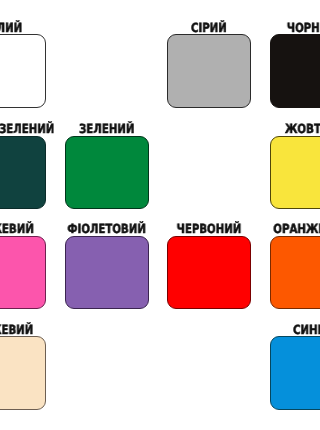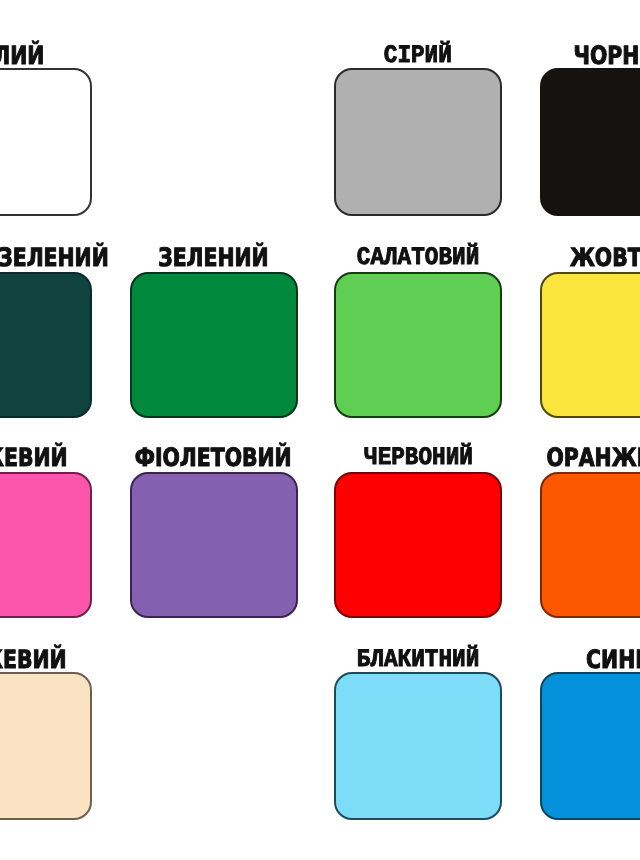--- a/index.html
+++ b/index.html
@@ -6,21 +6,21 @@
   html,body{margin:0;padding:0;}
   body{width:310px;height:430px;background:#ffffff;overflow:hidden;
        font-family:"DejaVu Sans Condensed","DejaVu Sans",sans-serif;
        -webkit-font-smoothing:antialiased;text-rendering:geometricPrecision;}
 
   
   .chart{position:absolute;left:-38px;top:0;width:448px;height:430px;}
 
   .cell{position:absolute;top:0;width:84px;height:430px;}
   .cell.c0{left:0px;}   .cell.c1{left:102.5px;}
-  .cell.c2{left:205px;font-family:Liberation Mono, monospace;} .cell.c3{left:307.5px;}
+  .cell.c2{left:205px;} .cell.c3{left:307.5px;}
 
   
   .swatch-label{position:absolute;left:-158px;width:400px;
         font-weight:700;font-size:12.6px;line-height:14px;letter-spacing:0px;
         text-align:center;color:#111111;white-space:nowrap;
         -webkit-text-stroke:0.48px #0d0d0d;}
   .swatch-label > span{display:inline-block;transform:scaleX(0.9) translateZ(0);
         transform-origin:center;will-change:transform;}
 
   .swatch{position:absolute;left:0;width:84px;height:74px;
@@ -49,24 +49,20 @@
     <div class="swatch" style="background-color: rgb(22, 18, 16); border-color: rgb(22, 18, 16);"></div>
   </div>
   <div class="cell r1 c0">
     <div class="swatch-label"><span>ТЕМНО-ЗЕЛЕНИЙ</span></div>
     <div class="swatch" style="background-color: rgb(16, 66, 63); border-color: rgb(10, 43, 41);"></div>
   </div>
   <div class="cell r1 c1">
     <div class="swatch-label"><span>ЗЕЛЕНИЙ</span></div>
     <div class="swatch" style="background-color: rgb(0, 136, 60); border-color: rgb(1, 53, 27);"></div>
   </div>
-  <div class="cell r1 c2">
-    <div class="swatch-label"><span>САЛАТОВИЙ</span></div>
-    <div class="swatch" style="background-color: rgb(95, 207, 83); border-color: rgb(19, 60, 16);"></div>
-  </div>
   <div class="cell r1 c3">
     <div class="swatch-label"><span>ЖОВТИЙ</span></div>
     <div class="swatch" style="background-color: rgb(249, 229, 60); border-color: rgb(80, 71, 9);"></div>
   </div>
   <div class="cell r2 c0">
     <div class="swatch-label"><span>РОЖЕВИЙ</span></div>
     <div class="swatch" style="background-color: rgb(252, 85, 172); border-color: rgb(111, 32, 80);"></div>
   </div>
   <div class="cell r2 c1">
     <div class="swatch-label"><span>ФІОЛЕТОВИЙ</span></div>
@@ -77,21 +73,17 @@
     <div class="swatch" style="background-color: rgb(255, 0, 0); border-color: rgb(122, 0, 0);"></div>
   </div>
   <div class="cell r2 c3">
     <div class="swatch-label"><span>ОРАНЖЕВИЙ</span></div>
     <div class="swatch" style="background-color: rgb(253, 88, 0); border-color: rgb(122, 42, 0);"></div>
   </div>
   <div class="cell r3 c0">
     <div class="swatch-label"><span>БЕЖЕВИЙ</span></div>
     <div class="swatch" style="background-color: rgb(250, 227, 195); border-color: rgb(109, 95, 82);"></div>
   </div>
-  <div class="cell r3 c2">
-    <div class="swatch-label"><span>БЛАКИТНИЙ</span></div>
-    <div class="swatch" style="background-color: rgb(125, 220, 247); border-color: rgb(29, 75, 94);"></div>
-  </div>
   <div class="cell r3 c3">
     <div class="swatch-label"><span>СИНІЙ</span></div>
     <div class="swatch" style="background-color: rgb(5, 144, 219); border-color: rgb(6, 71, 94);"></div>
   </div>
 </div>
 
 </body></html>

